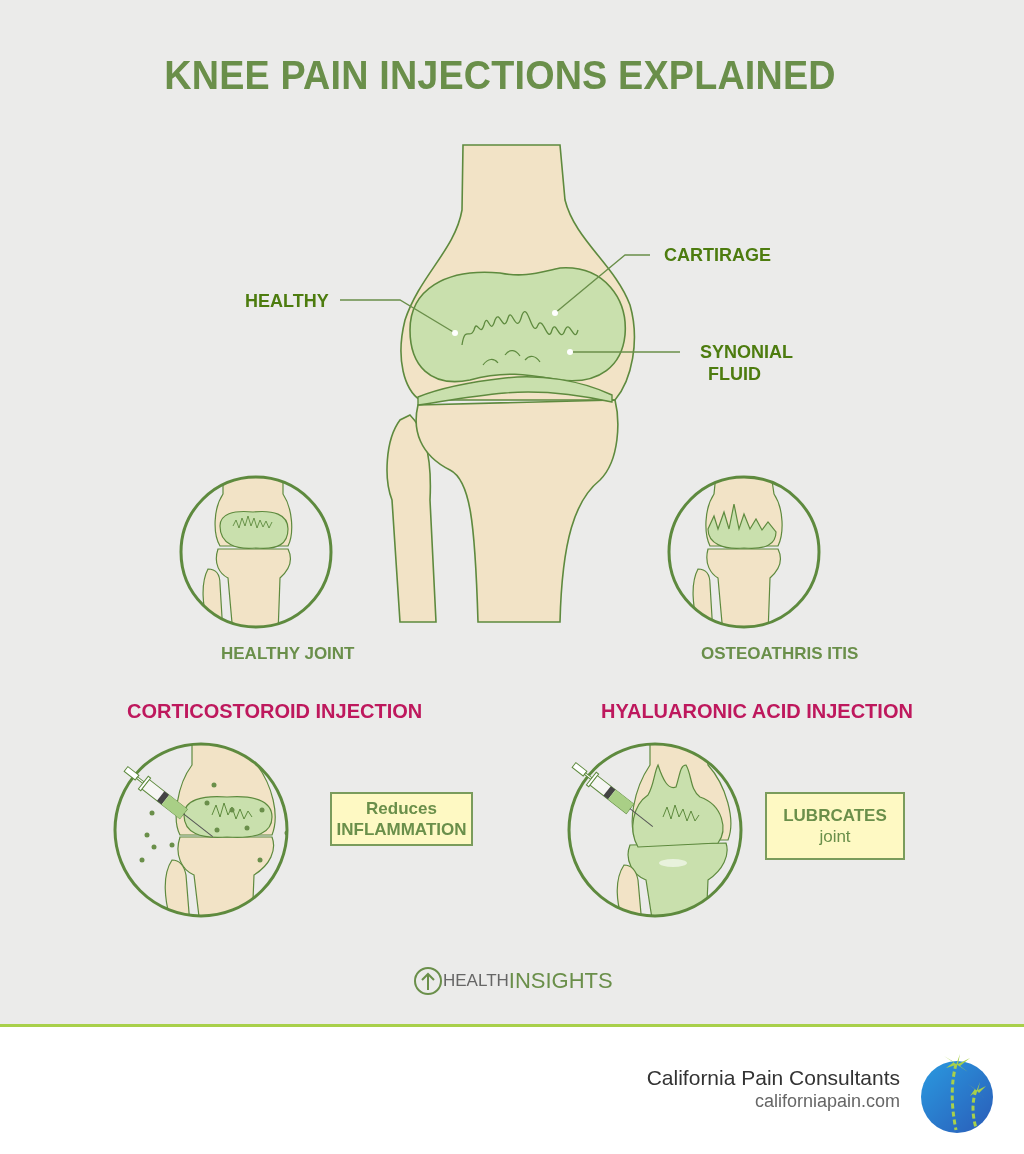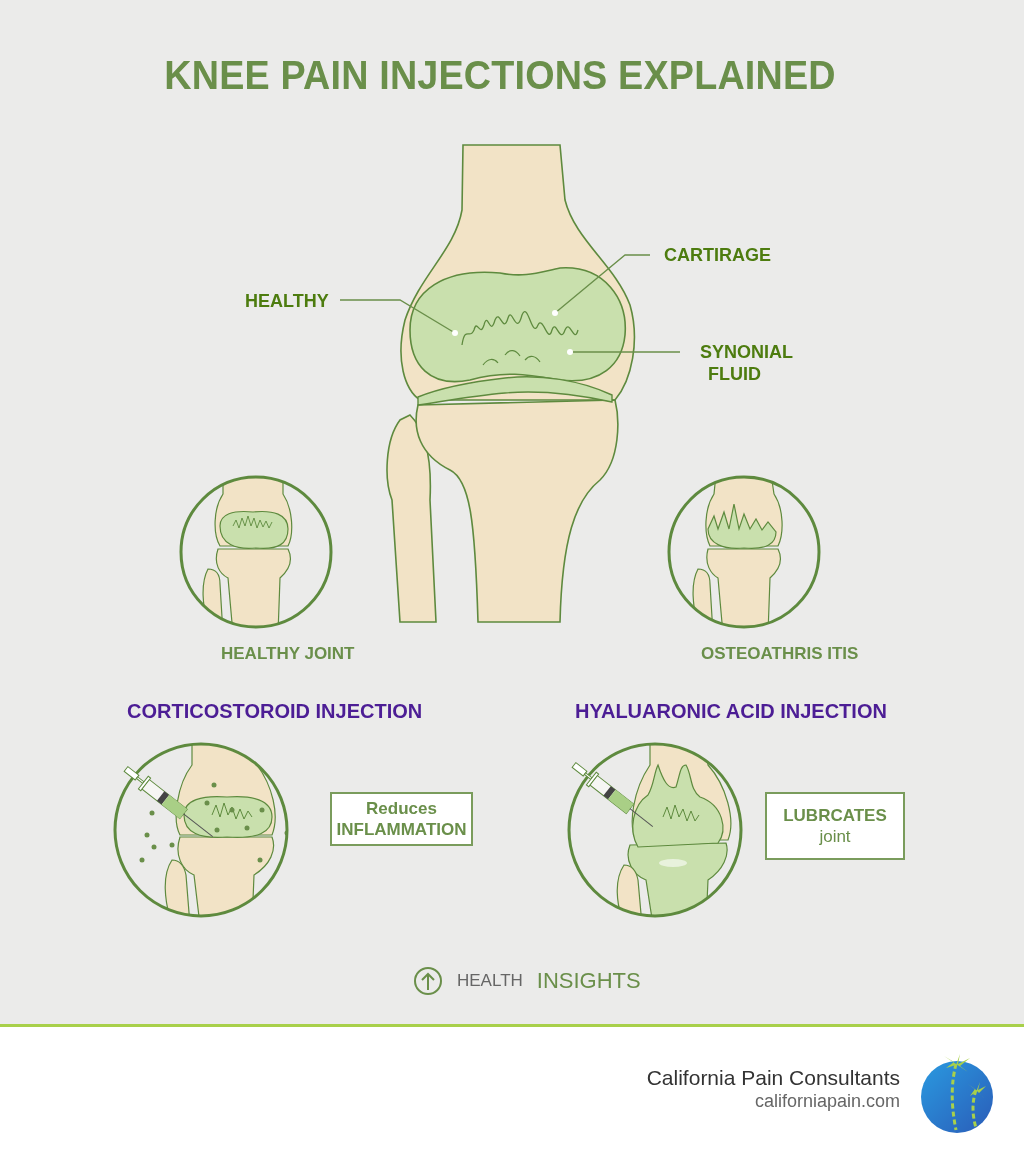--- a/index.html
+++ b/index.html
@@ -8,33 +8,33 @@
       background: #ebebea;
       font-family: "Liberation Sans", sans-serif;
     }
     .abs { position: absolute; }
     .title {
       left: 0; top: 52px; width: 1000px; text-align: center;
       font-size: 41px; font-weight: bold; color: #6a8f4a; letter-spacing: 0.2px;
       transform: scaleX(0.92); transform-origin: 500px 0;
     }
     .lbl { font-weight: bold; color: #4d7c0f; font-size: 18px; line-height: 22px; }
-    .sec { font-weight: bold; color: #4c1d95; font-size: 20px; }
+    .sec { font-weight: bold; color: #be185d; font-size: 20px; }
     .cap { font-weight: bold; color: #6a8f4a; font-size: 17px; margin-left: 31px; }
     .box {
-      border: 2px solid #7a9c5c; background: #ffffff; box-sizing: border-box;
+      border: 2px solid #7a9c5c; background: #fef9c3; box-sizing: border-box;
       display: flex; flex-direction: column; justify-content: center;
       color: #6a8f4a; font-weight: bold; font-size: 17px; line-height: 21px; text-align: center;
     }
     .box .small { font-weight: normal; }
     .footer-line { left: 0; top: 1024px; width: 1024px; height: 3px; background: #a8d04a; }
     .footer { left: 0; top: 1027px; width: 1024px; height: 127px; background: #ffffff; }
     .brand-name { right: 124px; top: 1066px; font-size: 21px; font-weight: normal; color: #333333; text-align: right; }
     .brand-url { right: 124px; top: 1091px; font-size: 18px; color: #666666; text-align: left; }
-    .insights { left: 413px; top: 966px; display: flex; align-items: center; gap: 14px; }
+    .insights { left: 413px; top: 966px; display: flex; align-items: center; gap: 0; }
     .insights .t1 { color: #666666; font-size: 17px; }
     .insights .t2 { color: #6a8f4a; font-size: 22px; }
   </style>
 </head>
 <body>
 
 <div class="abs title">KNEE PAIN INJECTIONS EXPLAINED</div>
 
 <svg class="abs" style="left:0;top:0" width="1024" height="1024">
 
@@ -138,21 +138,21 @@
       <rect x="50" y="-6" width="23" height="12" fill="#a9cf86"></rect>
       <line x1="73" y1="0" x2="110" y2="0" stroke="#555555" stroke-width="1"></line>
     </g>
   </g>
 </svg>
 <div class="abs box" style="left:330px;top:792px;width:143px;height:54px">
   <span>Reduces</span>
   <span>INFLAMMATION</span>
 </div>
 
-<div class="abs sec" style="left:575px;top:700px">HYALUARONIC ACID INJECTION</div>
+<div class="abs sec" style="left:601px;top:700px">HYALUARONIC ACID INJECTION</div>
 <svg class="abs" style="left:558px;top:735px" width="200" height="190">
   <defs>
       <clipPath id="c4">
         <circle cx="97" cy="95" r="86"></circle>
       </clipPath>
     </defs>
   <g clip-path="url(#c4)">
     <path d="M92 0 L92 30 C75 55 70 90 78 105 L170 105 C178 85 168 50 150 30 L145 0 Z" fill="#f2e3c6" stroke="#5e8a3e" stroke-width="1.2"></path>
     <path d="M72 110 C66 125 75 140 88 145 L95 190 L148 190 L150 145 C165 135 172 120 168 108 Z" fill="#c9e0ad" stroke="#5e8a3e" stroke-width="1.2"></path>
     <path d="M66 130 C56 145 58 168 66 190 L84 190 L80 145 C78 135 74 130 66 130 Z" fill="#f2e3c6" stroke="#5e8a3e" stroke-width="1.2"></path>

